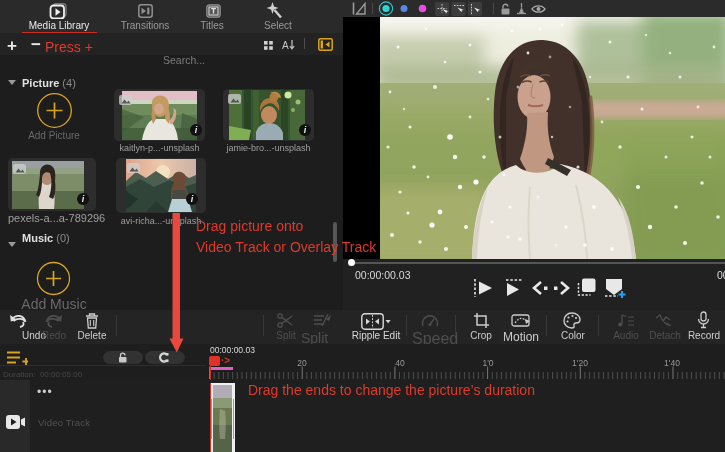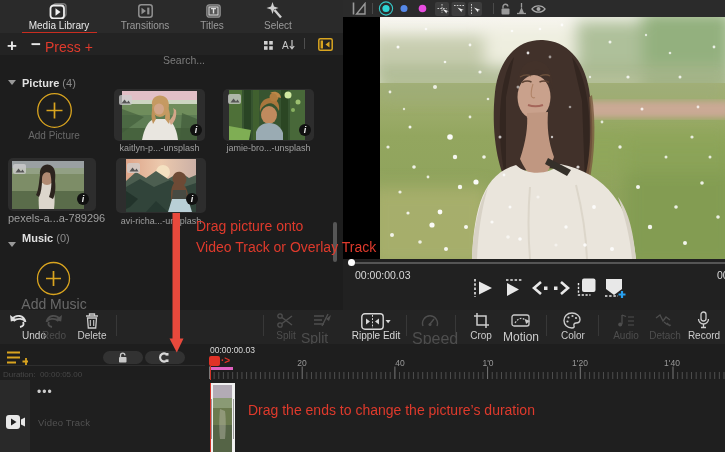--- a/index.html
+++ b/index.html
@@ -563,19 +563,19 @@
     <path d="M7 24 C6 34 6 46 7 54 L12 54 C13 44 13 32 12 26 Z" fill="#d8d2c8" opacity="0.35"></path>
   </svg>
   <div class="abs" style="left:211px;top:55px;width:1px;height:40px;background:#999"></div>
   <div class="abs" style="left:233px;top:55px;width:1px;height:40px;background:#999"></div>
   <div class="abs" style="left:209.5px;top:39px;width:1.5px;height:69px;background:#d03227"></div>
 </div>
 
 <div class="abs red" style="left:45px;top:39px">Press +</div>
 <div class="abs red" style="left:196px;top:239px">Video Track or Overlay Track</div>
 <div class="abs red" style="left:196px;top:218px">Drag picture onto</div>
-<div class="abs red" style="left:248px;top:402px">Drag the ends to change the picture’s duration</div>
+<div class="abs red" style="left:248px;top:382px">Drag the ends to change the picture’s duration</div>
 <svg class="abs" style="left:166px;top:213px" width="22" height="141" viewBox="0 0 22 141">
   <rect x="6.5" y="0" width="7.5" height="126" fill="#e8493c"></rect>
   <path d="M3.5 125.6 L17.5 125.6 L10.8 139.5 Z" fill="#e8493c"></path>
 </svg>
 
 </div>
 
 </body></html>

